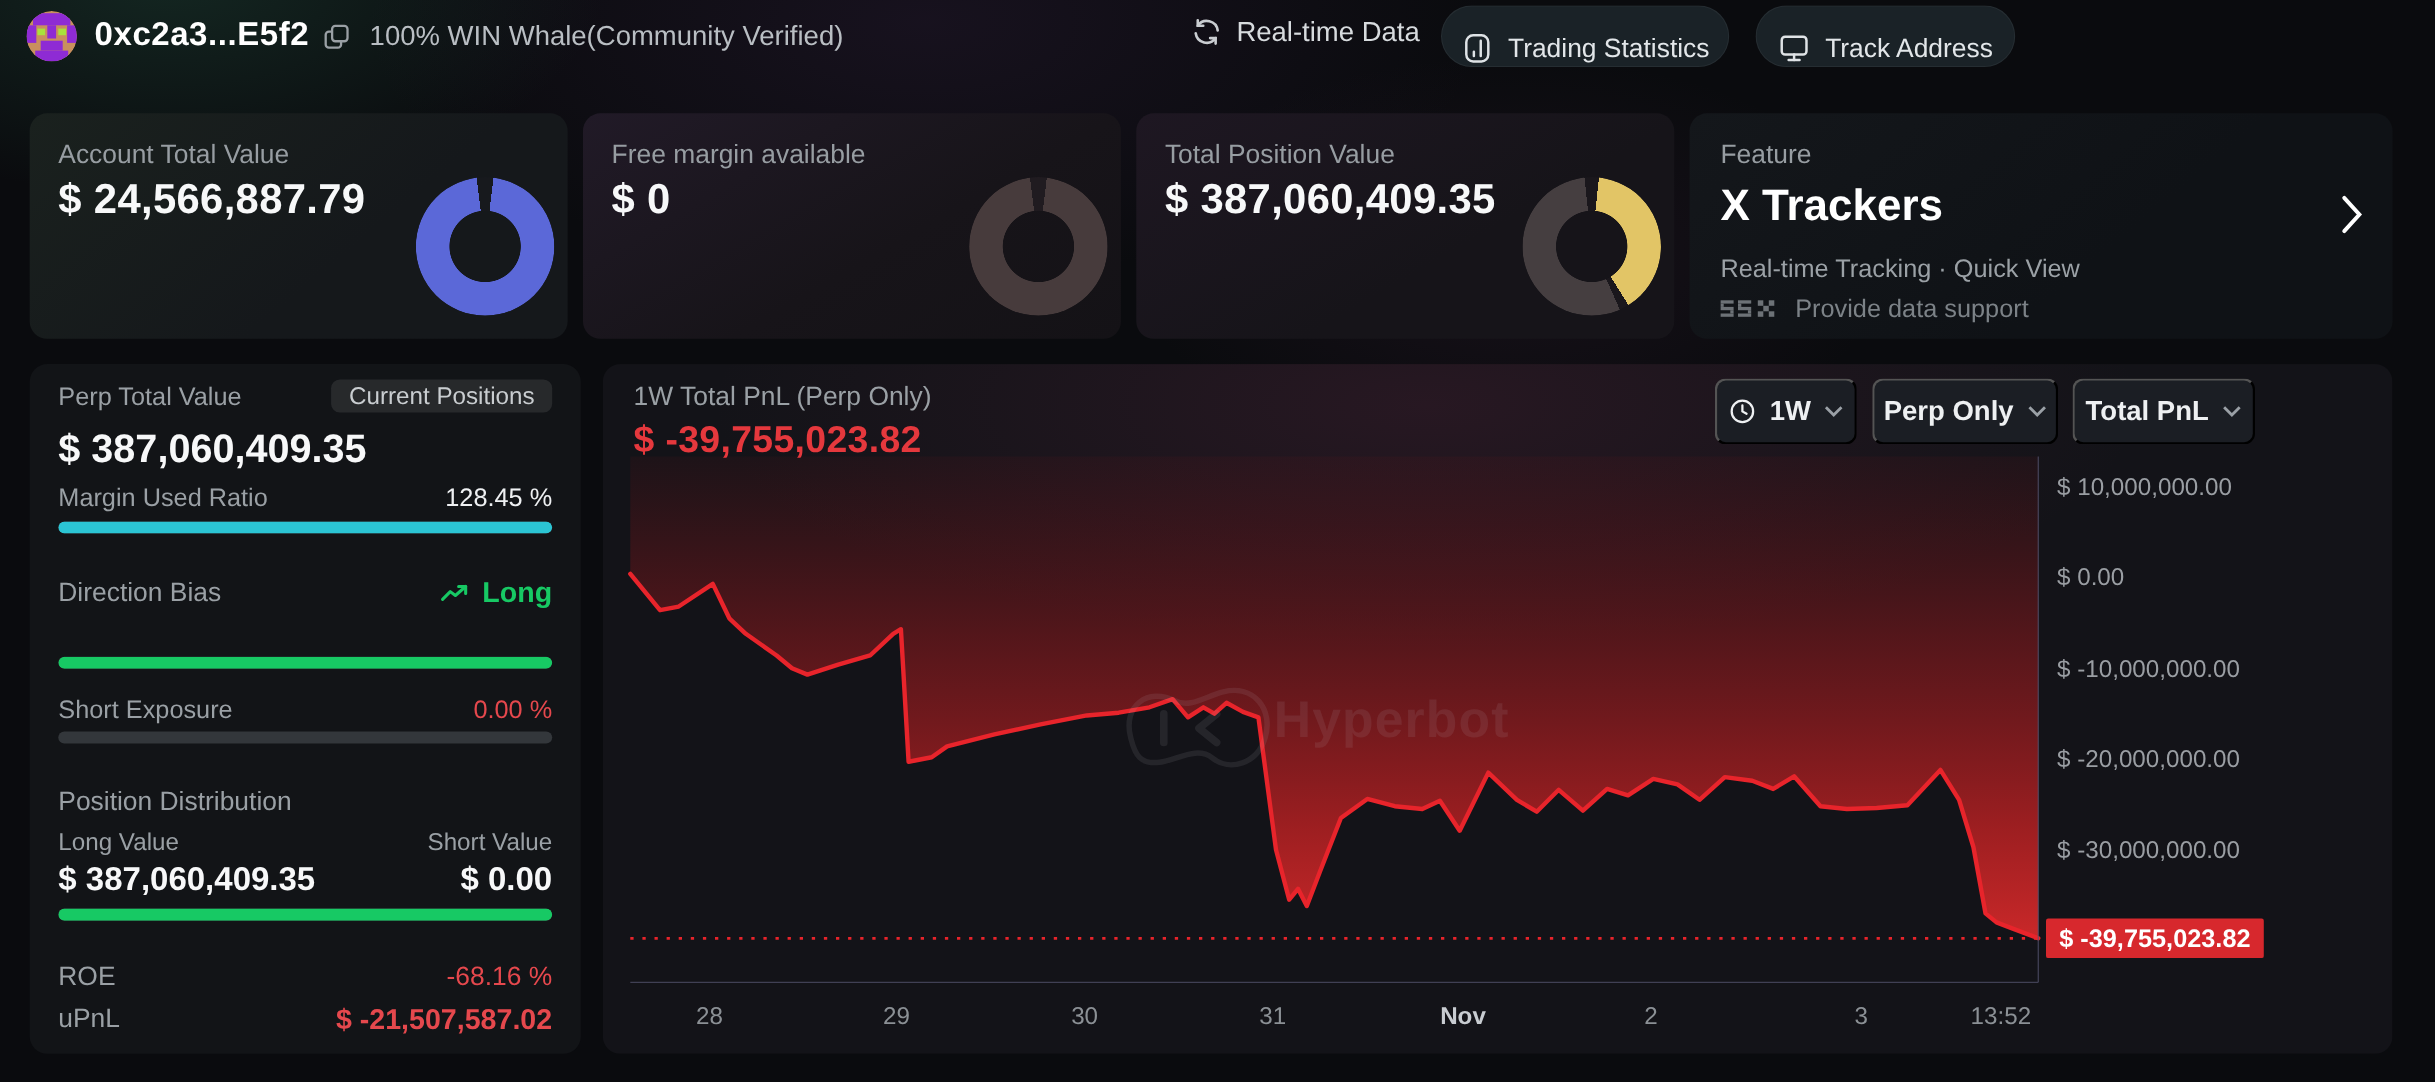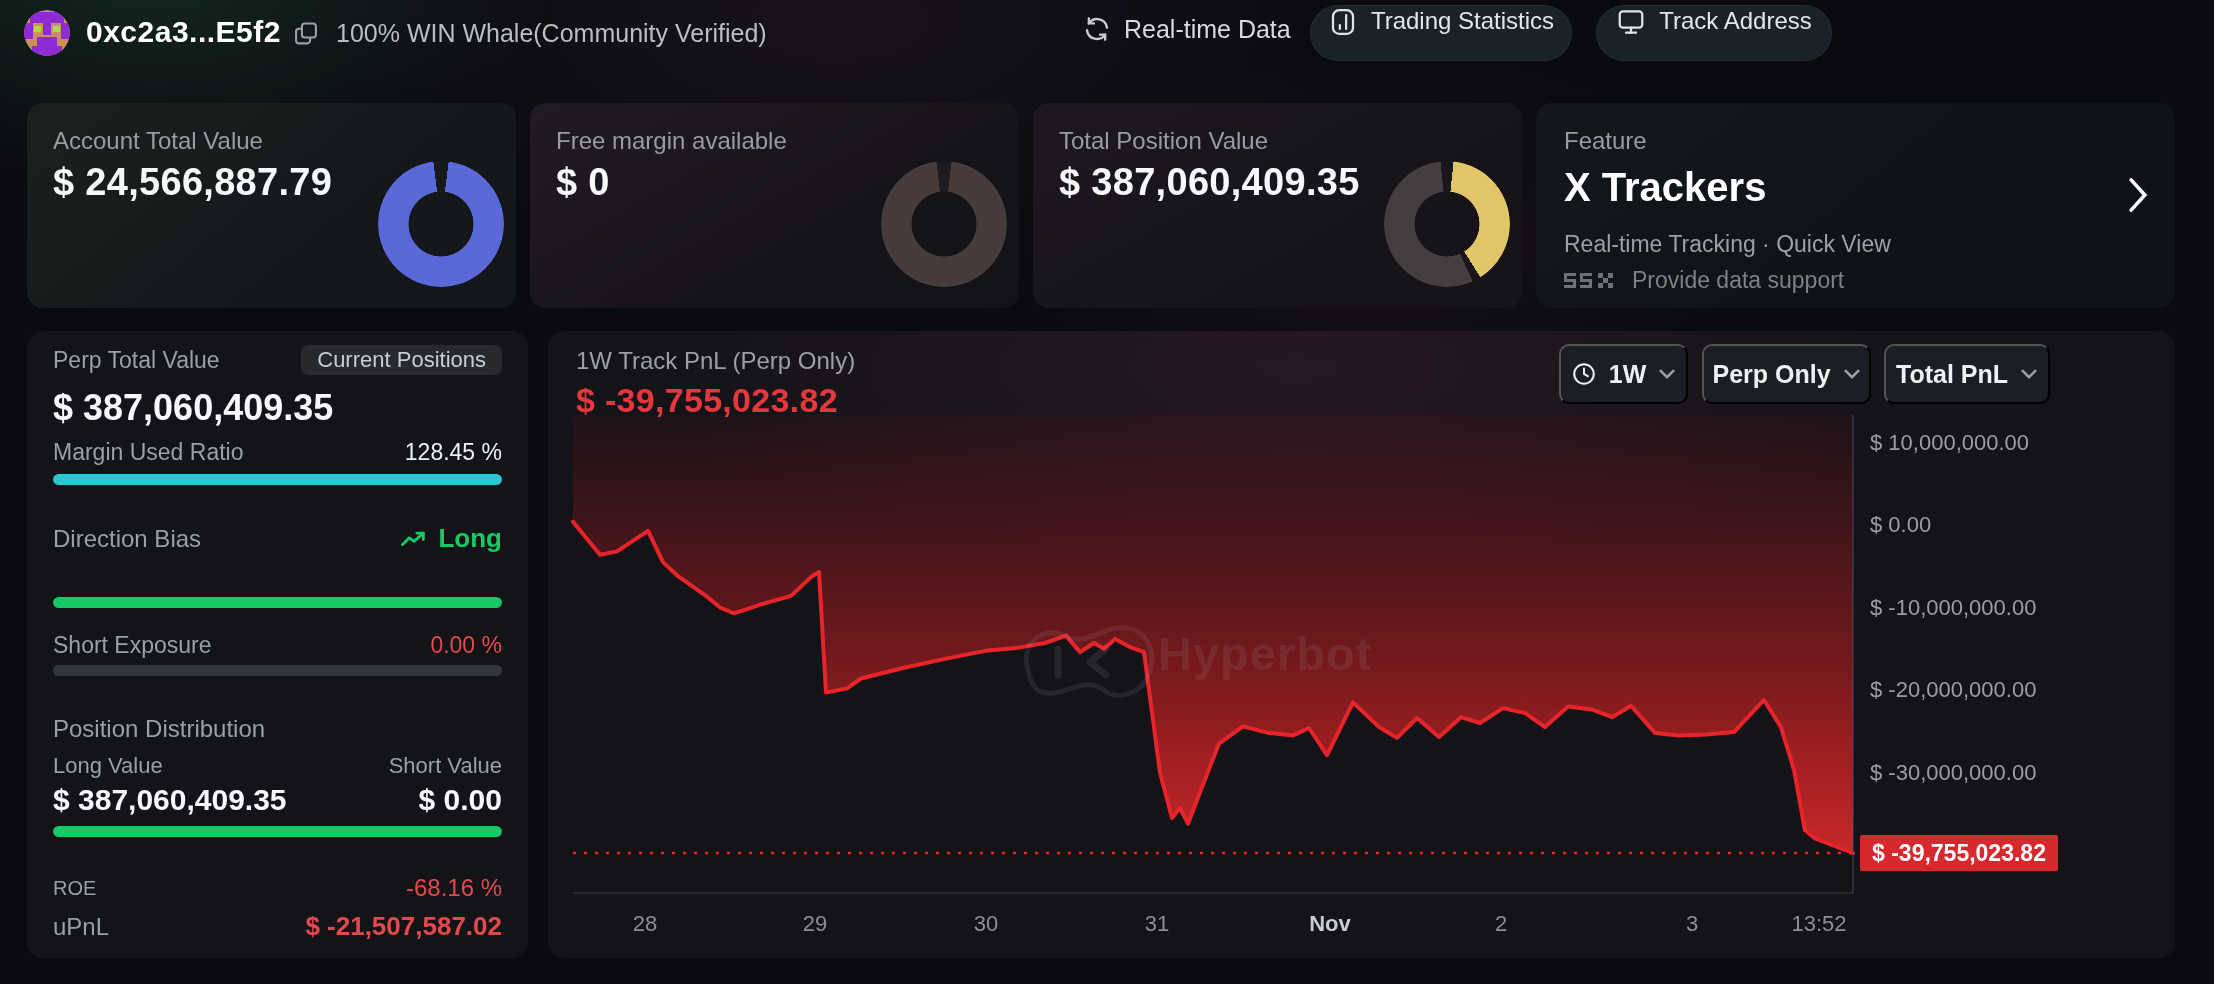--- a/index.html
+++ b/index.html
@@ -14,21 +14,21 @@
   }
   .abs{position:absolute;}
   
   header{position:absolute;left:0;top:0;width:100%;height:66px;}
   .avatar{position:absolute;left:24px;top:10px;width:46px;height:46px;border-radius:50%;overflow:hidden;}
   .addr{position:absolute;left:86px;top:15px;font-size:30px;font-weight:bold;color:#fff;letter-spacing:.5px;}
   .copyic{position:absolute;left:292px;top:20px;width:28px;height:28px;cursor:pointer;}
   .whale{position:absolute;left:336px;top:19px;font-size:25px;color:#b9bec3;}
   .rt{position:absolute;left:1082px;top:14px;display:flex;align-items:center;gap:12px;font-size:25px;color:#d7dbde;}
   .pill{position:absolute;top:5px;height:56px;border-radius:28px;background:#1a2227;border:1px solid rgba(255,255,255,.05);
-        display:flex;align-items:flex-start;justify-content:center;gap:13px;font-size:24px;color:#e2e6e9;cursor:pointer;}
+        display:flex;align-items:flex-end;justify-content:center;gap:13px;font-size:24px;color:#e2e6e9;cursor:pointer;}
   
   .card{position:absolute;top:103px;height:205px;border-radius:16px;overflow:hidden;}
   .c1{left:27px;width:489px;background:linear-gradient(140deg,#1a211e 0%,#15181b 60%);}
   .c2{left:530px;width:489px;background:linear-gradient(150deg,#211a27 0%,#171419 58%,#141216 100%);}
   .c3{left:1033px;width:489px;background:linear-gradient(150deg,#1e1722 0%,#161419 60%);}
   .c4{left:1536px;width:639px;background:linear-gradient(140deg,#14171b 0%,#0f1216 60%);cursor:pointer;}
   .cardtitle{position:absolute;left:26px;top:24px;font-size:24px;color:#979da2;}
   .cardvalue{position:absolute;left:26px;top:58px;font-size:38px;font-weight:bold;color:#f7f8f9;letter-spacing:.3px;}
   .donut{position:absolute;right:12px;top:58px;width:126px;height:126px;border-radius:50%;
          -webkit-mask:radial-gradient(closest-side,transparent 0 51%,#000 52%);
@@ -224,21 +224,21 @@
     </div>
     <div class="prow" style="top:452px;">
       <span class="lv">$ 387,060,409.35</span>
       <span class="lv">$ 0.00</span>
     </div>
     <div class="bar" style="top:495px;">
         <i style="width: 100%; background: rgb(23, 201, 100);"></i>
       </div>
 
     <div class="prow" style="top:543px;">
-      <span class="glabel" style="font-size:20px;">ROE</span>
+      <span class="glabel" style="font-size:24px;">ROE</span>
       <span class="gvalue red" style="font-size:24px;">-68.16 %</span>
     </div>
     <div class="prow" style="top:580px;">
       <span class="glabel" style="font-size:24px;">uPnL</span>
       <span class="gvalue red" style="font-size:26px;font-weight:bold;">$ -21,507,587.02</span>
     </div>
   </section>
 
   <section class="chartcard">
     <svg id="pnl-svg" width="1627" height="627" viewBox="0 0 1627 627">
@@ -259,21 +259,21 @@
 
     <span class="wmlogo">
       <svg width="160" height="120" viewBox="0 0 160 120" fill="none" stroke="rgba(195,200,210,0.10)">
         <path stroke-width="5" d="M22,72 C14,42 38,26 62,38 C76,45 90,34 106,30 C134,23 152,46 144,72 C137,95 112,103 96,90 C82,79 64,92 48,94 C31,96 26,88 22,72 Z"></path>
         <path stroke-width="7" stroke-linecap="round" d="M52,50 L52,76"></path>
         <path stroke-width="7" stroke-linecap="round" stroke-linejoin="round" d="M100,50 L84,63 L100,76"></path>
       </svg>
     </span>
     <span class="wmtext">Hyperbot</span>
 
-    <div class="ctitle">1W Track PnL (Perp Only)</div>
+    <div class="ctitle">1W Total PnL (Perp Only)</div>
     <div class="cvalue">$ -39,755,023.82</div>
 
     <button class="dd" style="left:1011px;width:129px;">
       <svg width="26" height="26" viewBox="0 0 24 24" fill="none" stroke="#eef0f2" stroke-width="1.9" stroke-linecap="round">
         <circle cx="12" cy="12" r="9"></circle>
           <path d="M12 7v5l3.5 2"></path>
       </svg>
       <span>1W</span>
       <svg width="18" height="12" viewBox="0 0 14 9" fill="none" stroke="#9aa0a6" stroke-width="2">
           <path d="M1.5 1.5 7 7l5.5-5.5"></path>

